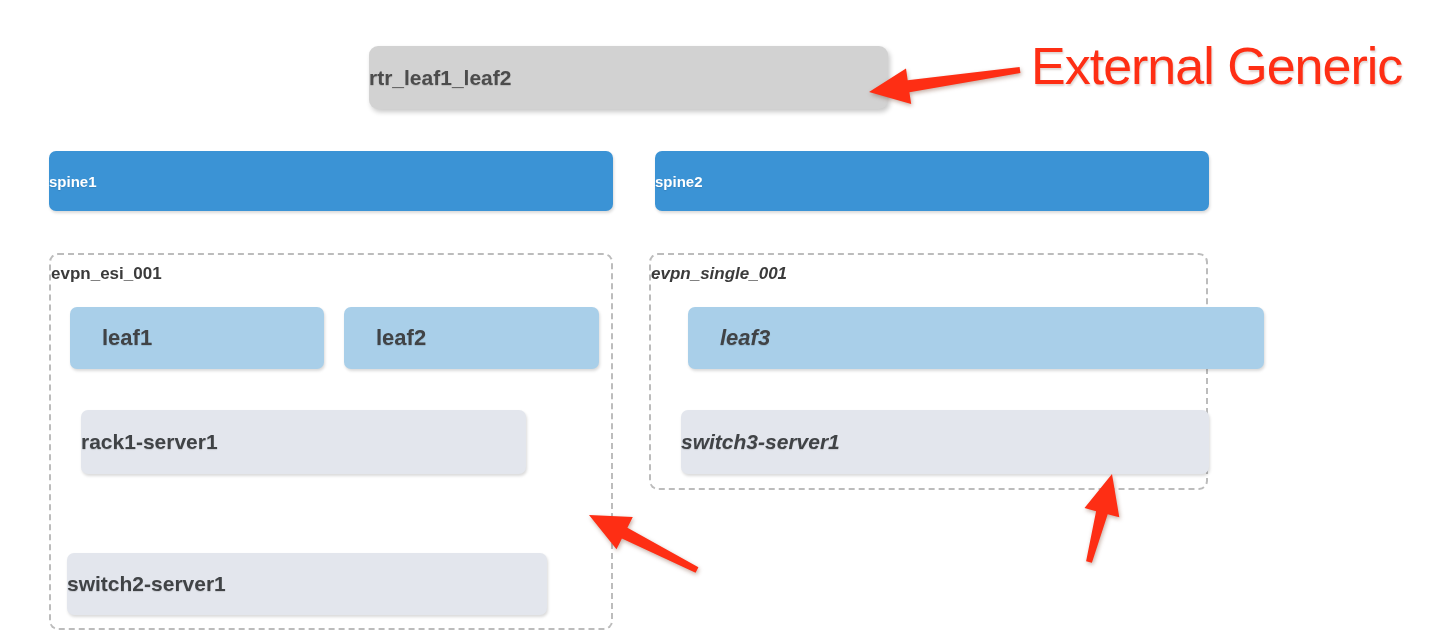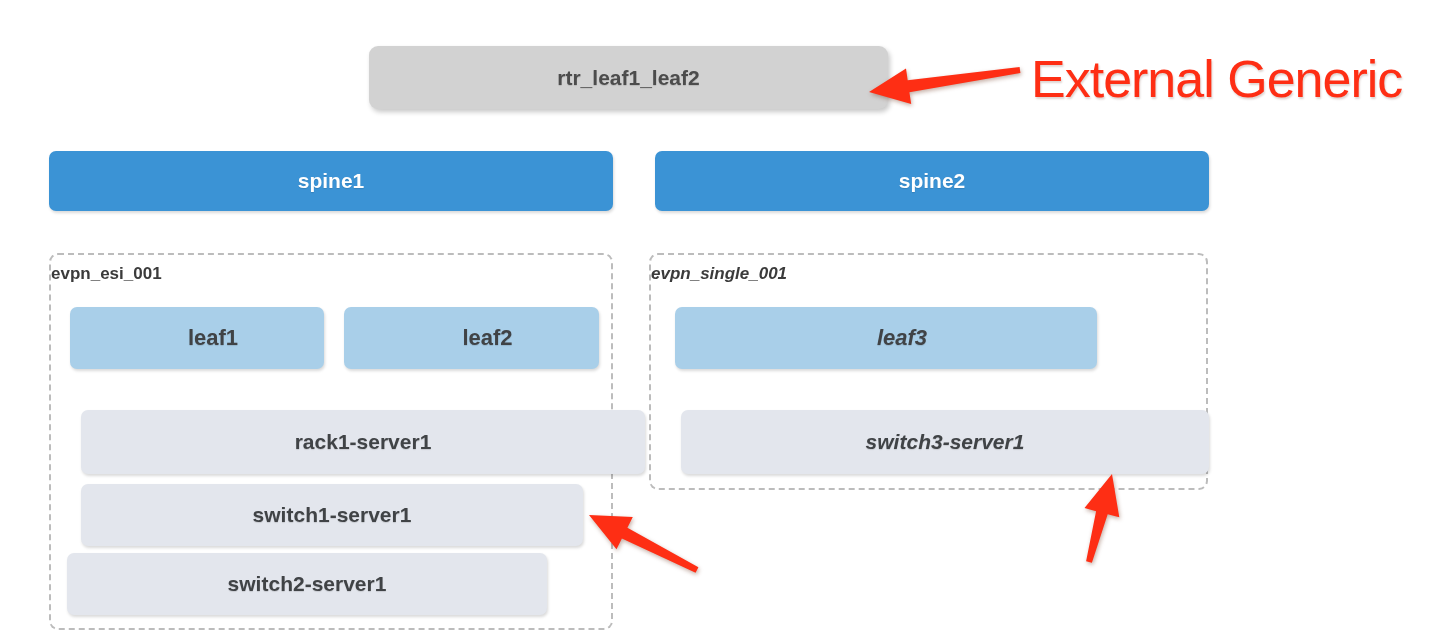--- a/index.html
+++ b/index.html
@@ -8,39 +8,39 @@
     width: 1456px;
     height: 644px;
     overflow: hidden;
     background: #ffffff;
     font-family: "Liberation Sans", "DejaVu Sans", sans-serif;
   }
   .node {
     position: absolute;
     display: flex;
     align-items: center;
-    justify-content: center;
+    justify-content: flex-start;
     border-radius: 7px;
     font-weight: 700;
     box-shadow: 1px 2px 3px rgba(0,0,0,0.15);
     box-sizing: border-box;
     cursor: default;
   }
   .node span { text-shadow: 0 1px 1px rgba(0,0,0,0.12); }
   .node-external {
     background: var(--external-fill);
     color: var(--external-text);
     font-size: 21px;
     border-radius: 9px;
     box-shadow: 2px 3px 5px rgba(0,0,0,0.22);
   }
   .node-spine {
     background: var(--spine-fill);
     color: var(--spine-text);
-    font-size: 21px;
+    font-size: 15px;
   }
   .node-leaf {
     background: var(--leaf-fill);
     color: var(--node-text);
     font-size: 22px;
     padding-left: 32px;
   }
   .node-server {
     background: var(--server-fill);
     color: var(--node-text);
@@ -96,42 +96,39 @@
   </div>
 
   <div class="group" style="left:49px; top:253px; width:564px; height:377px;">
     <div class="group-label">evpn_esi_001</div>
     <div class="node node-leaf" style="left:19px; top:52px; width:254px; height:62px;">
       <span>leaf1</span>
     </div>
     <div class="node node-leaf" style="left:293px; top:52px; width:255px; height:62px;">
       <span>leaf2</span>
     </div>
-    <div class="node node-server" style="left:30px; top:155px; width:564px; height:64px;">
+    <div class="node node-server" style="left:30px; top:155px; width:445px; height:64px;">
       <span>rack1-server1</span>
-    </div>
-    <div class="node node-server" style="left:30px; top:229px; width:502px; height:62px;">
-      <span>switch1-server1</span>
     </div>
     <div class="node node-server" style="left:16px; top:298px; width:480px; height:62px;">
       <span>switch2-server1</span>
     </div>
   </div>
 
   <div class="group" style="left:649px; top:253px; width:559px; height:237px;font-style:italic;">
     <div class="group-label">evpn_single_001</div>
-    <div class="node node-leaf" style="left:24px; top:52px; width:422px; height:62px;">
+    <div class="node node-leaf" style="left:37px; top:52px; width:576px; height:62px;">
       <span>leaf3</span>
     </div>
     <div class="node node-server" style="left:30px; top:155px; width:528px; height:64px;">
       <span>switch3-server1</span>
     </div>
   </div>
 
-  <div class="annotation-text" style="left:1031px; top:51px;">External Generic</div>
+  <div class="annotation-text" style="left:1031px; top:38px;">External Generic</div>
 
   <svg id="arrows" xmlns="http://www.w3.org/2000/svg">
       <polygon points="1019.6,67.0 907.7,80.3 906.0,68.4 869.0,92.0 911.2,104.0 909.4,92.2 1020.4,73.0" fill="#fe2e14"></polygon>
       <polygon points="698.4,567.3 627.4,527.8 632.8,517.1 589.0,515.0 616.5,549.2 621.9,538.5 695.6,572.7" fill="#fe2e14"></polygon>
       <polygon points="1091.9,562.8 1107.7,514.2 1119.3,517.3 1112.0,474.0 1084.5,508.1 1096.1,511.2 1086.1,561.2" fill="#fe2e14"></polygon>
     </svg>
 
 </div>
 
 </body></html>

